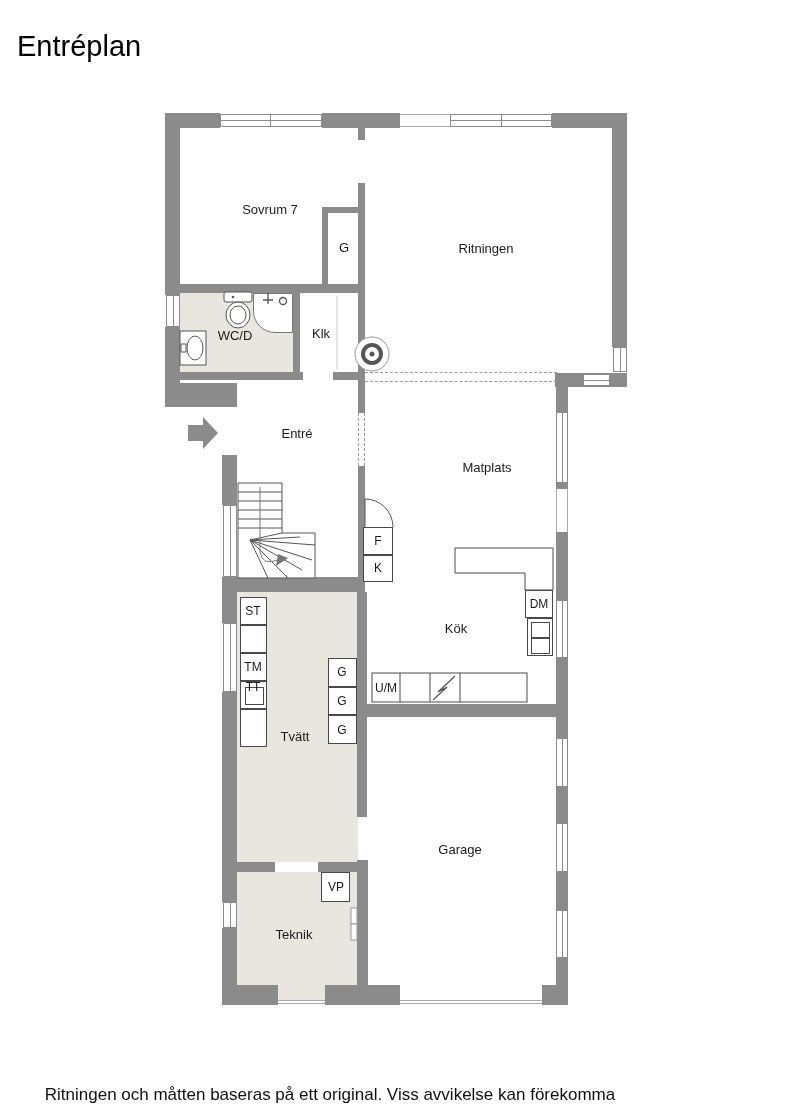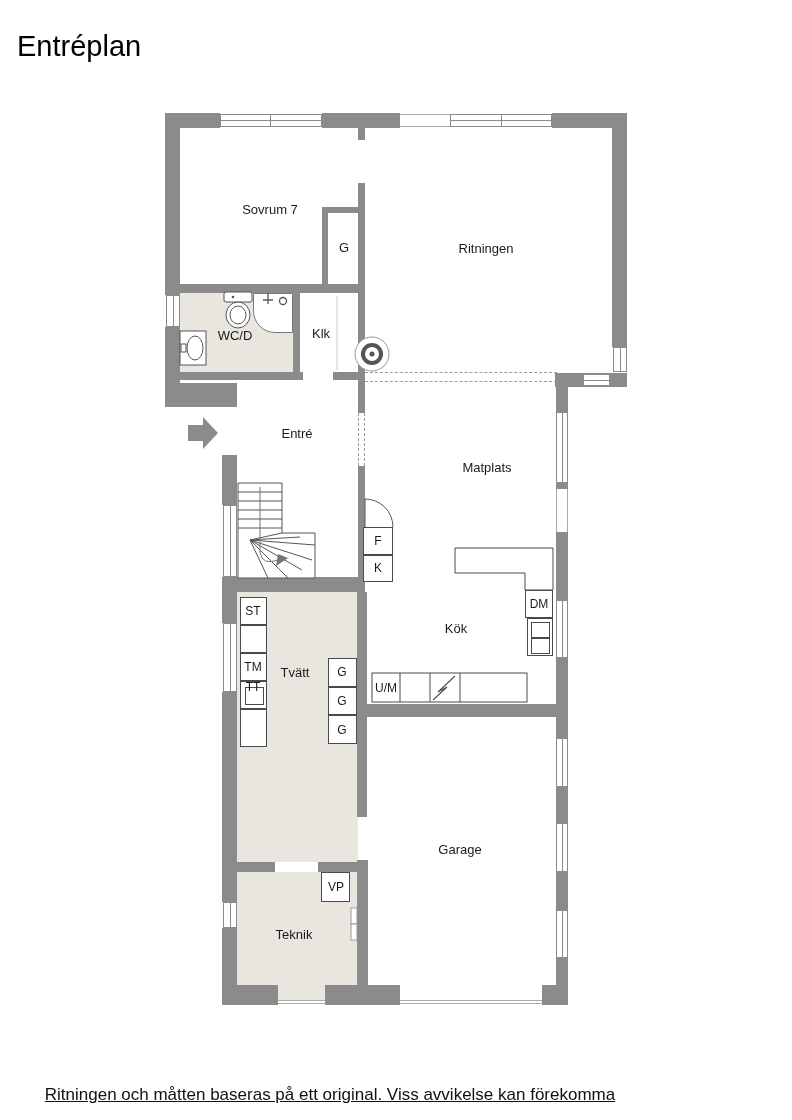--- a/index.html
+++ b/index.html
@@ -22,21 +22,21 @@
   .dash-h{position:absolute;height:0;border-top:1px dashed #9a9a9a;z-index:3;}
   .dash-v{position:absolute;width:0;border-left:1px dashed #9a9a9a;z-index:3;}
   .shower{position:absolute;background:#fff;border:1px solid #777;border-radius:0 0 0 22px;
           box-sizing:border-box;z-index:3;}
   .lbl{position:absolute;transform:translate(-50%,-50%);font-size:13px;color:#1a1a1a;
        white-space:nowrap;z-index:6;}
   .lbl-sm{font-size:12px;}
   #fixture-svg{position:absolute;left:0;top:0;z-index:5;}
   #page-title{position:absolute;left:17px;top:30px;font-size:29px;color:#000;z-index:6;}
   #disclaimer{position:absolute;left:0;top:1085px;width:100%;text-align:center;
-              font-size:17px;color:#111;z-index:6;text-decoration:underline;}
+              font-size:17px;color:#111;z-index:6;}
 </style>
 </head>
 <body>
 
 <div id="canvas">
 
   <div id="page-title">Entréplan</div>
 
   <div class="floor" style="left:180px;top:293px;width:113px;height:79px;"></div>
   <div class="floor" style="left:237px;top:592px;width:121px;height:270px;"></div>
@@ -199,21 +199,21 @@
     </g>
   </svg>
 
   <div class="lbl" style="left:270px;top:209px;">Sovrum 7</div>
   <div class="lbl" style="left:486px;top:248px;">Ritningen</div>
   <div class="lbl" style="left:235px;top:335px;">WC/D</div>
   <div class="lbl" style="left:321px;top:333px;">Klk</div>
   <div class="lbl" style="left:297px;top:433px;">Entré</div>
   <div class="lbl" style="left:460px;top:467px;margin-left:27px;">Matplats</div>
   <div class="lbl" style="left:456px;top:628px;">Kök</div>
-  <div class="lbl" style="left:295px;top:672px;">Tvätt</div>
+  <div class="lbl" style="left:295px;top:736px;">Tvätt</div>
   <div class="lbl" style="left:460px;top:849px;">Garage</div>
   <div class="lbl" style="left:294px;top:934px;">Teknik</div>
 
   <div class="lbl" style="left:344px;top:247px;">G</div>
   <div class="lbl lbl-sm" style="left:378px;top:541px;">F</div>
   <div class="lbl lbl-sm" style="left:378px;top:568px;">K</div>
   <div class="lbl lbl-sm" style="left:539px;top:604px;">DM</div>
   <div class="lbl lbl-sm" style="left:386px;top:688px;">U/M</div>
   <div class="lbl lbl-sm" style="left:253px;top:611px;">ST</div>
   <div class="lbl lbl-sm" style="left:253px;top:639px;margin-top:48px;">TT</div>

